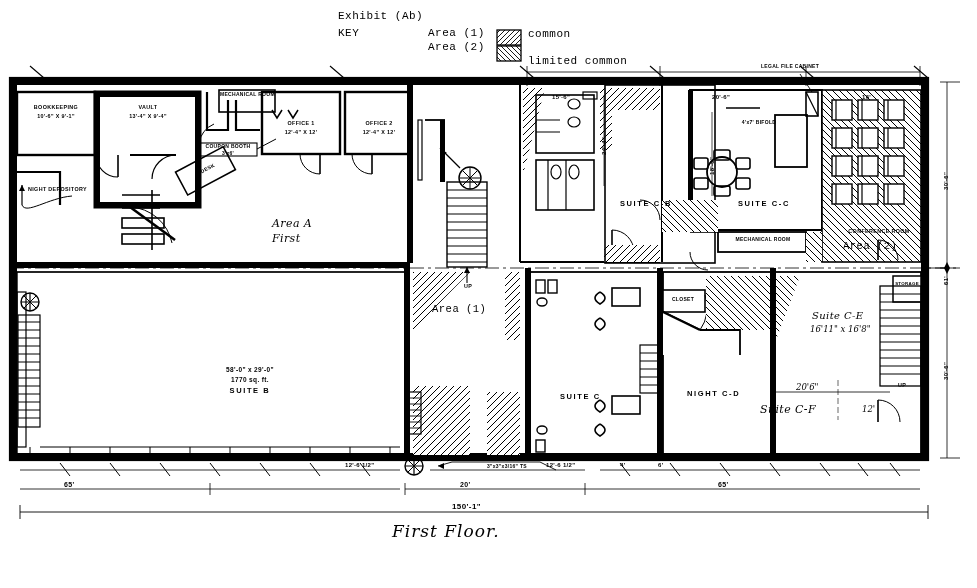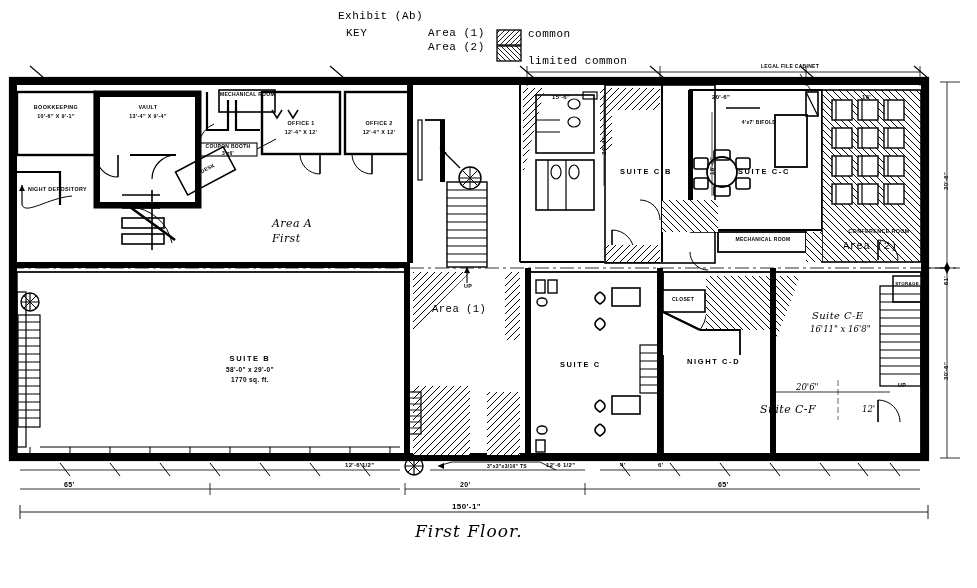--- a/index.html
+++ b/index.html
@@ -8,21 +8,21 @@
   #plan{position:absolute;inset:0;}
   .t{position:absolute;white-space:pre;line-height:1.15;}
   
   .key{font-family:"Liberation Mono",monospace;font-size:11px;letter-spacing:.5px;}
   
   .rm{font-family:"Liberation Sans",sans-serif;font-size:5.4px;font-weight:bold;
       letter-spacing:.35px;text-align:center;transform:scaleY(1.05);}
   .rm2{font-family:"Liberation Sans",sans-serif;font-size:5px;font-weight:bold;
        letter-spacing:.3px;text-align:center;}
   .suite{font-family:"Liberation Sans",sans-serif;font-size:7.5px;font-weight:bold;
-         letter-spacing:1.6px;}
+         letter-spacing:1.6px;margin-top:32px;}
   
   .hand{font-family:"DejaVu Serif",serif;font-size:11px;font-style:italic;
         letter-spacing:.4px;}
   .hand-sm{font-family:"DejaVu Serif",serif;font-size:8.5px;font-style:italic;}
   .dim{font-family:"Liberation Sans",sans-serif;font-size:6px;font-weight:bold;
        letter-spacing:.3px;}
   .dimbig{font-family:"Liberation Sans",sans-serif;font-size:7px;font-weight:bold;
           letter-spacing:.4px;}
   .vert{transform-origin:0 0;}
   .title{font-family:"DejaVu Serif",serif;font-size:17px;font-style:italic;letter-spacing:1px;}
@@ -407,21 +407,21 @@
 
   <path d="M604,95 L604,186" stroke="#000" stroke-width=".7"></path>
 
   <g stroke="#000" stroke-width="1" fill="none">
     <path d="M30,447 v7 M70,447 v7 M110,447 v7 M150,447 v7 M190,447 v7
              M230,447 v7 M270,447 v7 M310,447 v7 M350,447 v7 M390,447 v7"></path>
   </g>
 </svg>
 
 <div class="t key" style="left:338px;top:10px;">Exhibit (Ab)</div>
-<div class="t key" style="left:346px;top:27px;">KEY</div>
+<div class="t key" style="left:338px;top:27px;">KEY</div>
 <div class="t key" style="left:428px;top:27px;">Area (1)</div>
 <div class="t key" style="left:428px;top:41px;">Area (2)</div>
 <div class="t key" style="left:528px;top:28px;">common</div>
 <div class="t key" style="left:528px;top:43px;margin-top:12px;">limited common</div>
 
 <div class="t rm" style="left:20px;top:104px;width:72px;">BOOKKEEPING</div>
 <div class="t rm" style="left:20px;top:113px;width:72px;">10'-6" X 9'-1"</div>
 
 <div class="t rm" style="left:104px;top:104px;width:88px;">VAULT</div>
 <div class="t rm" style="left:104px;top:113px;width:88px;">13'-4" X 9'-4"</div>
@@ -495,15 +495,15 @@
 <div class="t dim" style="left:546px;top:462px;">12'-6 1/2"</div>
 <div class="t dim" style="left:620px;top:462px;">4'</div>
 <div class="t dim" style="left:658px;top:462px;">6'</div>
 
 <div class="t dimbig" style="left:64px;top:481px;">65'</div>
 <div class="t dimbig" style="left:460px;top:481px;">20'</div>
 <div class="t dimbig" style="left:718px;top:481px;">65'</div>
 
 <div class="t dimbig" style="left:452px;top:502px;font-size:8px;">150'-1"</div>
 
-<div class="t title" style="left:415px;top:522px;">First Floor.</div>
+<div class="t title" style="left:392px;top:522px;">First Floor.</div>
 
 </div>
 
 </body></html>

